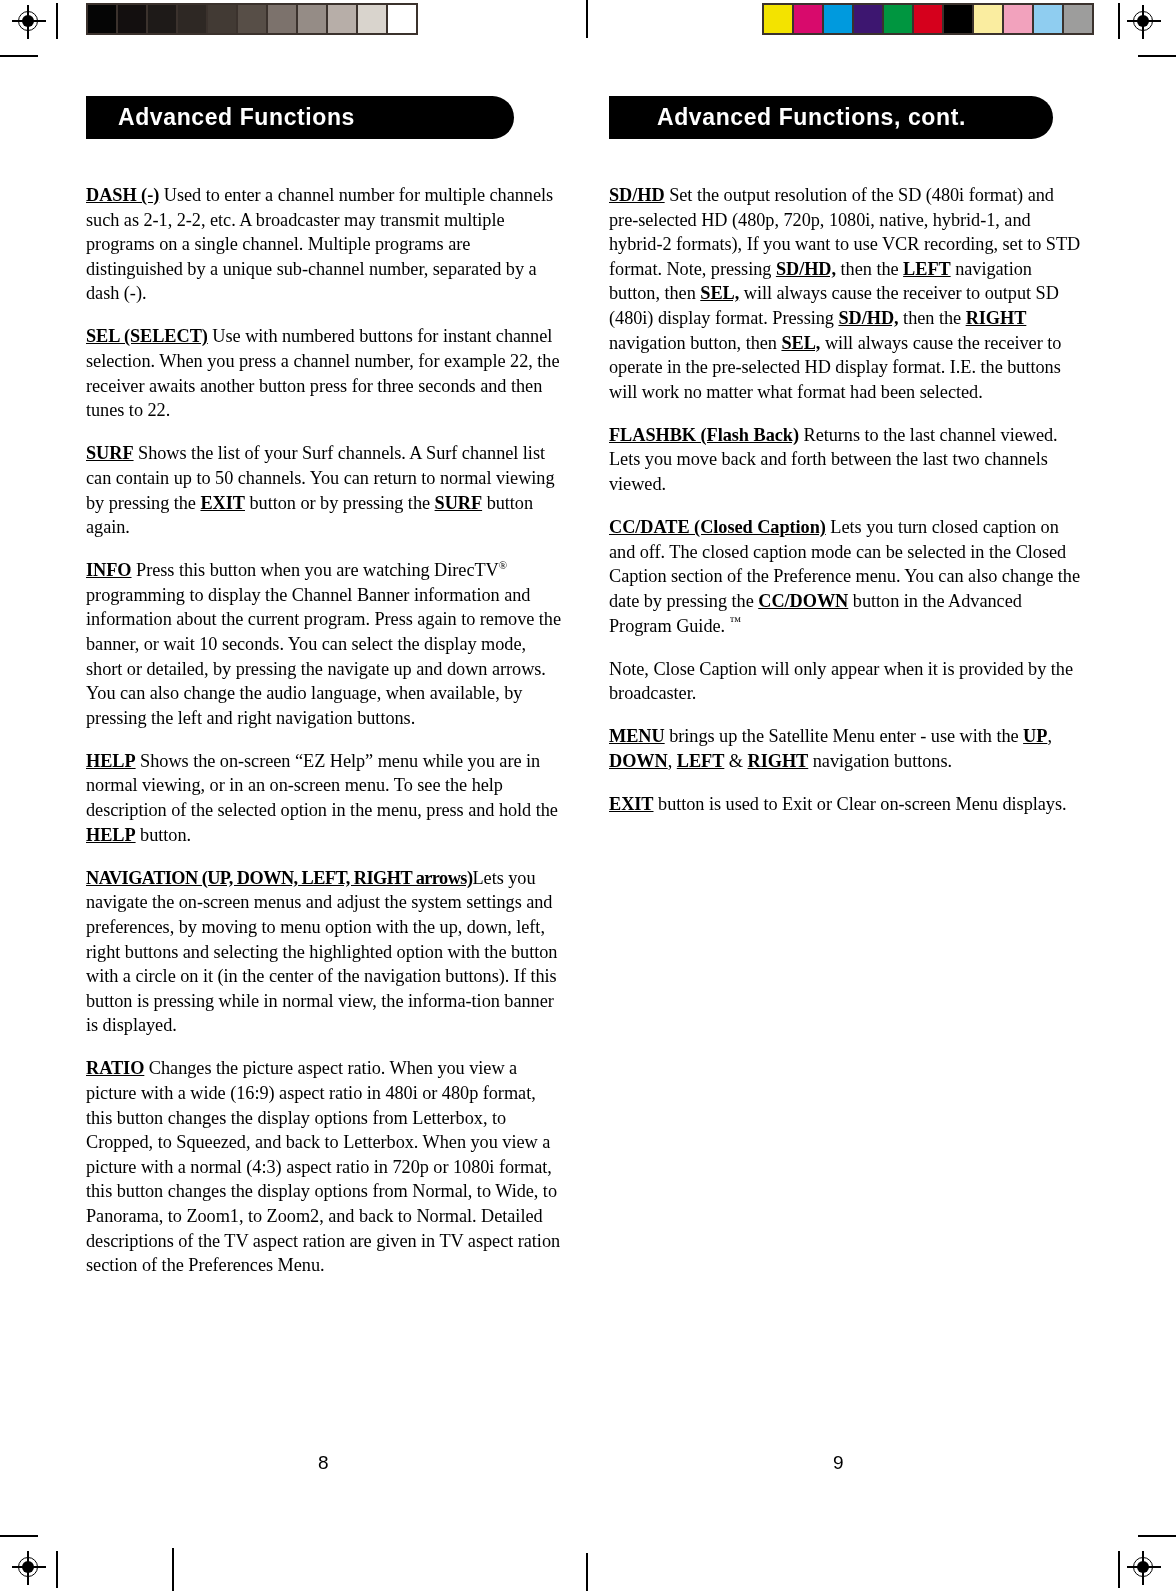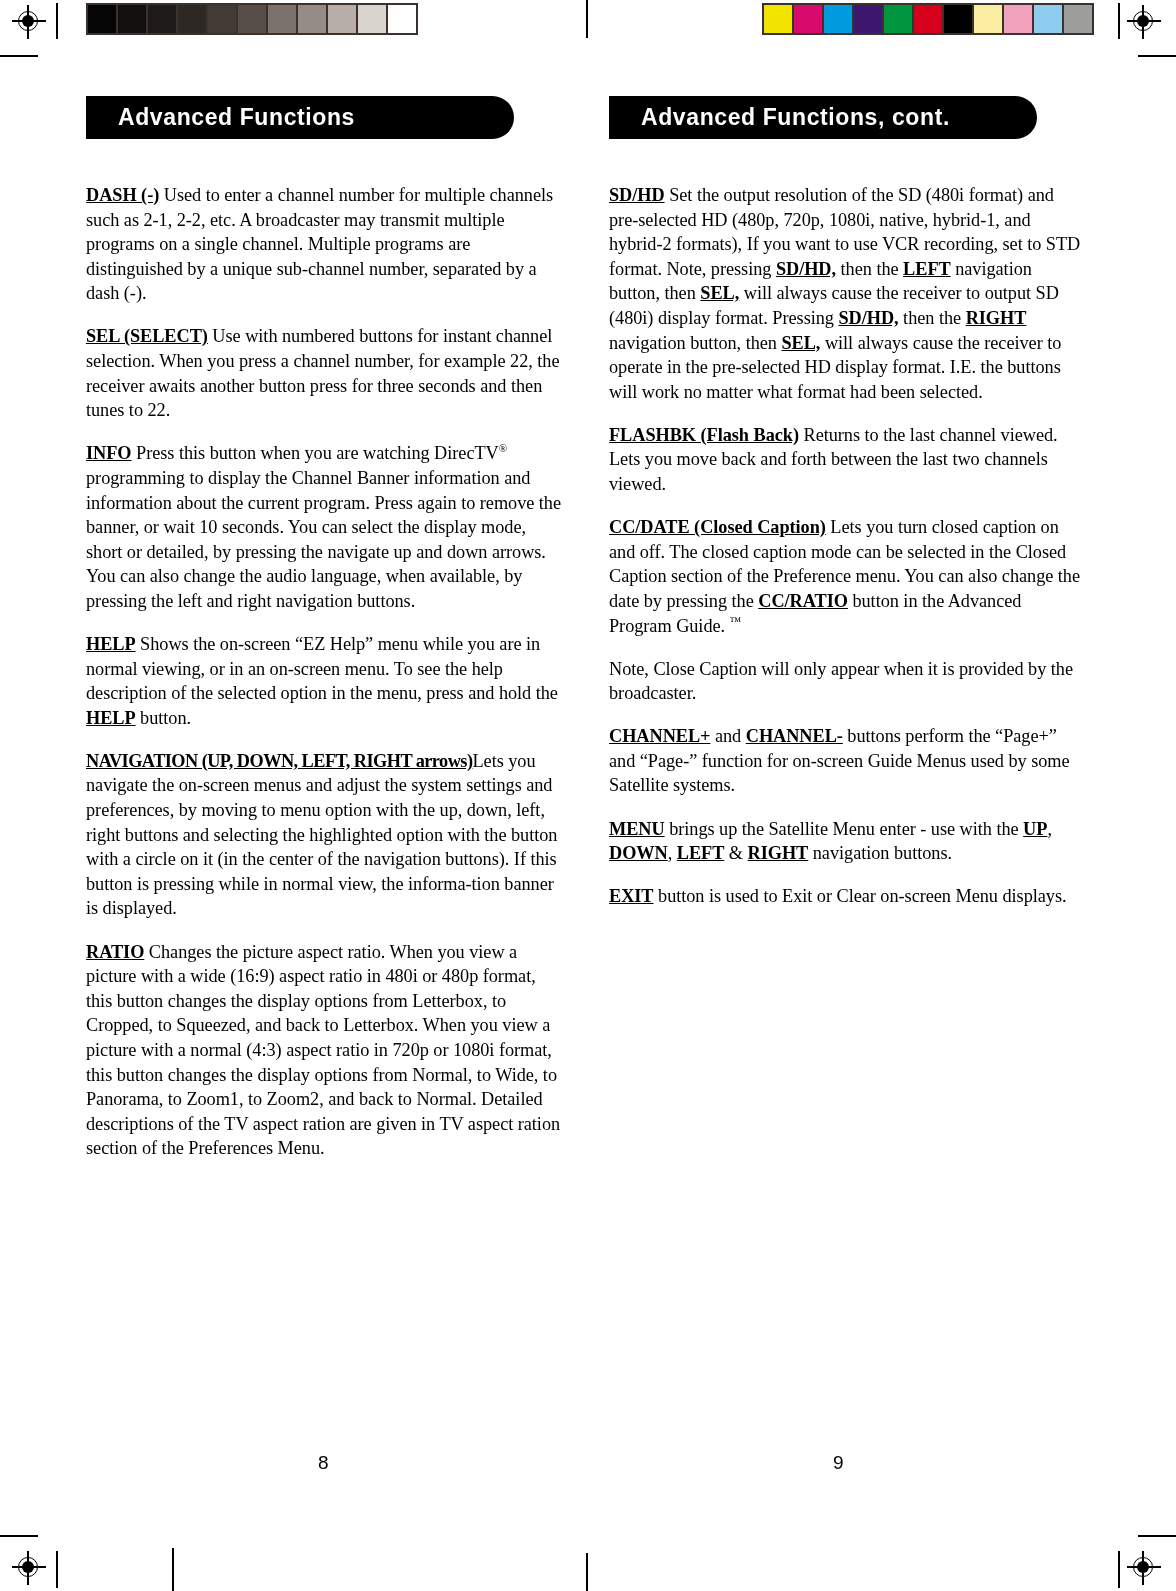--- a/index.html
+++ b/index.html
@@ -89,21 +89,21 @@
   .section-header {
     position: relative;
     height: 43px;
     background: #000000;
     border-radius: 0 22px 22px 0;
     display: flex;
     align-items: center;
     margin-bottom: 44px;
   }
   #page-left .section-header  { width: 428px; }
-  #page-right .section-header { width: 428px; }
+  #page-right .section-header { width: 428px; padding-left: 16px; }
 
   .section-header .title {
     color: #ffffff;
     font-family: "Liberation Sans", sans-serif;
     font-weight: bold;
     font-size: 23px;
     letter-spacing: 0.6px;
     margin-left: 32px;
     white-space: nowrap;
   }
@@ -208,37 +208,37 @@
 
 <div class="spread">
 
   <div class="page-col" id="page-left">
     <div class="section-header">
       <span class="title">Advanced Functions</span>
     </div>
     <div class="body-text" id="left-body">
         <p><b>DASH (-)</b><span> Used to enter a channel number for multiple channels such as 2-1, 2-2, etc. A broadcaster may transmit multiple programs on a single channel. Multiple programs are distinguished by a unique sub-channel number, separated by a dash (-).</span></p>
         <p><b>SEL (SELECT)</b><span> Use with numbered buttons for instant channel selection. When you press a channel number, for example 22, the receiver awaits another button press for three seconds and then tunes to 22.</span></p>
+        <p><b>SURF</b><span> Shows the list of your Surf channels. A Surf channel list can contain up to 50 channels. You can return to normal viewing by pressing the </span><b>EXIT</b><span> button or by pressing the </span><b>SURF</b><span> button again.</span></p>
         <p><b>INFO</b><span> Press this button when you are watching DirecTV</span><sup class="reg">®</sup><span> programming to display the Channel Banner information and information about the current program. Press again to remove the banner, or wait 10 seconds. You can select the display mode, short or detailed,  by pressing the navigate up and down arrows. You can also change the audio language, when available, by pressing the left and right navigation buttons.</span></p>
         <p><b>HELP</b><span> Shows the on-screen “EZ Help” menu while you are in normal viewing, or in an on-screen menu. To see the help description of the selected option in the menu, press and hold the </span><b>HELP</b><span> button.</span></p>
         <p><b class="tight">NAVIGATION (UP, DOWN, LEFT, RIGHT arrows)</b><span>Lets you navigate the on-screen menus and adjust the system settings and preferences, by moving to menu option with the up, down, left, right buttons and selecting the highlighted option with the button with a circle on it (in the center of the navigation buttons). If this button is pressing while in normal view, the informa-tion banner is displayed.</span></p>
         <p><b>RATIO</b><span> Changes the picture aspect ratio. When you view a picture with a wide (16:9) aspect ratio in 480i or 480p format, this button changes the display options from Letterbox, to Cropped, to Squeezed, and back to Letterbox. When you view a picture with a normal (4:3) aspect ratio in 720p or 1080i format, this button changes the display options from Normal, to Wide, to Panorama, to Zoom1, to Zoom2, and back to Normal. Detailed descriptions of the TV aspect ration are given in TV aspect ration section of the Preferences Menu.</span></p>
       </div>
   </div>
 
   <div class="page-col" id="page-right">
     <div class="section-header">
       <span class="title">Advanced Functions, cont.</span>
     </div>
     <div class="body-text" id="right-body">
         <p><b>SD/HD</b><span> Set the output resolution of the SD (480i format) and pre-selected HD (480p, 720p, 1080i, native, hybrid-1, and hybrid-2 formats), If you want to use VCR recording, set to STD format. Note, pressing </span><b>SD/HD,</b><span> then the </span><b>LEFT</b><span> navigation button, then </span><b>SEL,</b><span> will always cause the receiver to output SD (480i) display format.  Pressing </span><b>SD/HD,</b><span> then the </span><b>RIGHT</b><span> navigation button, then </span><b>SEL,</b><span> will always cause the receiver to operate in the pre-selected HD display format. I.E. the buttons will work no matter what format had been selected.</span></p>
         <p><b>FLASHBK (Flash Back)</b><span> Returns to the last channel viewed. Lets you move back and forth between the last two channels viewed.</span></p>
-        <p><b>CC/DATE (Closed Caption)</b><span> Lets you turn closed caption on and off. The closed caption mode can be selected in the Closed Caption section of the Preference menu. You can also change the date by pressing the </span><b>CC/RATIO</b><span> button in the Advanced Program Guide. </span><sup class="tm">™</sup></p>
+        <p><b>CC/DATE (Closed Caption)</b><span> Lets you turn closed caption on and off. The closed caption mode can be selected in the Closed Caption section of the Preference menu. You can also change the date by pressing the </span><b>CC/DOWN</b><span> button in the Advanced Program Guide. </span><sup class="tm">™</sup></p>
         <p><span>Note, Close Caption will only appear when it is provided by the broadcaster.</span></p>
-        <p><b>CHANNEL+</b><span> and </span><b>CHANNEL-</b><span> buttons perform the “Page+” and “Page-” function for on-screen Guide Menus used by some Satellite systems.</span></p>
         <p><b>MENU</b><span> brings up the Satellite Menu enter - use with the </span><b>UP</b><span>, </span><b>DOWN</b><span>, </span><b>LEFT</b><span> &amp; </span><b>RIGHT</b><span> navigation buttons.</span></p>
         <p><b>EXIT</b><span> button is used to Exit or Clear on-screen Menu displays.</span></p>
       </div>
   </div>
 
   <div class="folio" id="folio-left">8</div>
   <div class="folio" id="folio-right">9</div>
 </div>
 
 </body></html>

